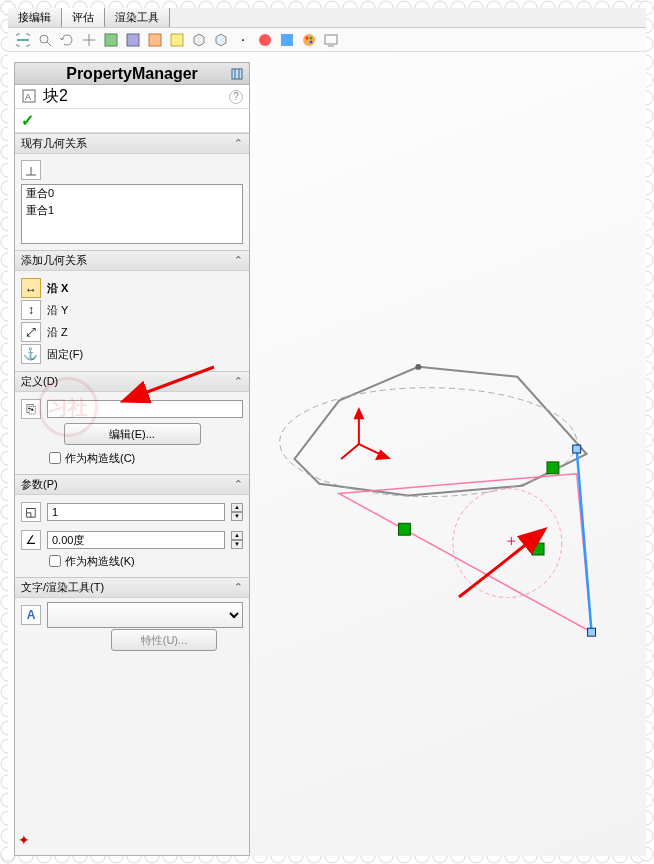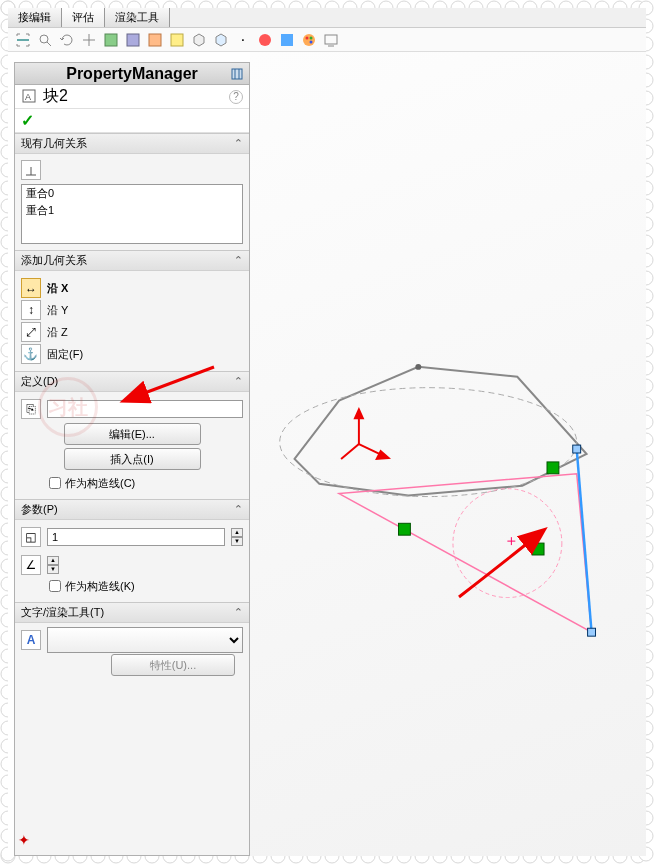--- a/index.html
+++ b/index.html
@@ -394,21 +394,20 @@
         <div class="section-head">
           <span>定义(D)</span>
           <span class="chev">⌃</span>
         </div>
         <div class="section-body">
           <div class="opt-row">
             <span class="opt-icon">⎘</span>
             <input class="text-input" style="">
           </div>
           <button class="btn">编辑(E)...</button>
-          <button class="btn">插入点(I)</button>
           <label class="check">
               <input type="checkbox" style="">
               <span>作为构造线(C)</span>
             </label>
         </div>
       </div>
 
       <div class="section">
         <div class="section-head">
           <span>参数(P)</span>
@@ -418,20 +417,21 @@
           <div class="opt-row">
             <span class="opt-icon">◱</span>
             <input class="text-input" value="1" style="">
             <div class="spin">
                 <div>▲</div>
                 <div>▼</div>
               </div>
           </div>
           <div class="opt-row" style="margin-top:6px">
             <span class="opt-icon">∠</span>
+            <input class="text-input" value="0.00度" style="">
             <div class="spin">
                 <div>▲</div>
                 <div>▼</div>
               </div>
           </div>
           <label class="check">
               <input type="checkbox" style="">
               <span>作为构造线(K)</span>
             </label>
         </div>
@@ -440,21 +440,21 @@
       <div class="section">
         <div class="section-head">
           <span>文字/渲染工具(T)</span>
           <span class="chev">⌃</span>
         </div>
         <div class="section-body">
           <div class="opt-row">
             <span class="opt-icon" style="color:#36c;font-weight:bold">A</span>
             <select class="select"><option>正常</option></select>
           </div>
-          <button class="btn" style="width:124px;margin-left:90px;color:#888" disabled="">特性(U)...</button>
+          <button class="btn" style="width:106px;margin-left:90px;color:#888" disabled="">特性(U)...</button>
         </div>
       </div>
     </div>
 
     <div class="canvas-area">
       <svg width="100%" height="100%" viewBox="0 0 400 780">
 
         <polygon points="45,395 90,336 170,302 270,312 340,390 275,422 160,432 70,420" fill="none" stroke="#888" stroke-width="2"></polygon>
 
         <ellipse cx="180" cy="378" rx="150" ry="55" fill="none" stroke="#aaa" stroke-width="1" stroke-dasharray="6 4"></ellipse>

